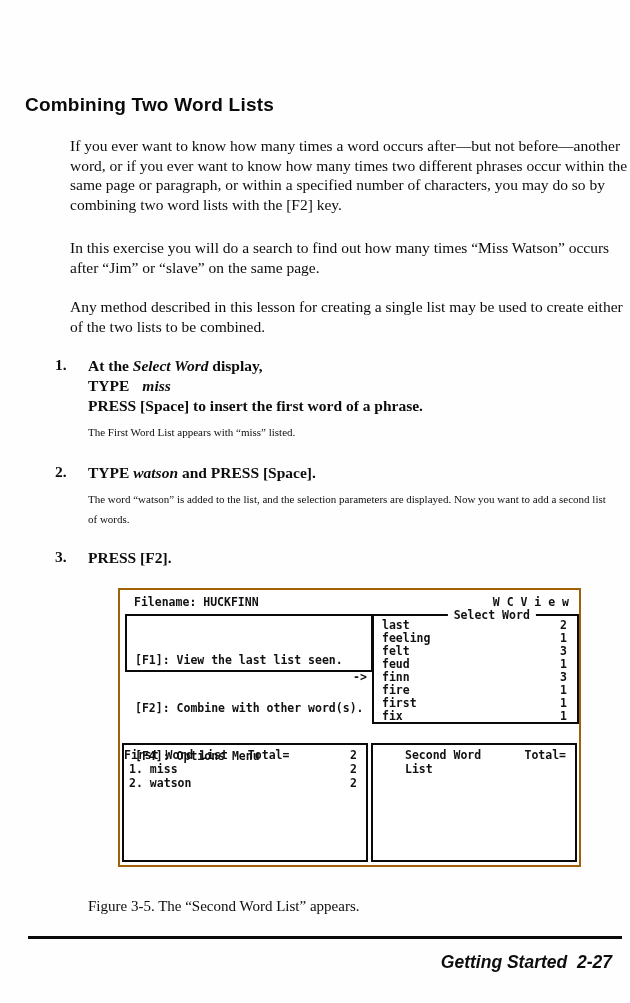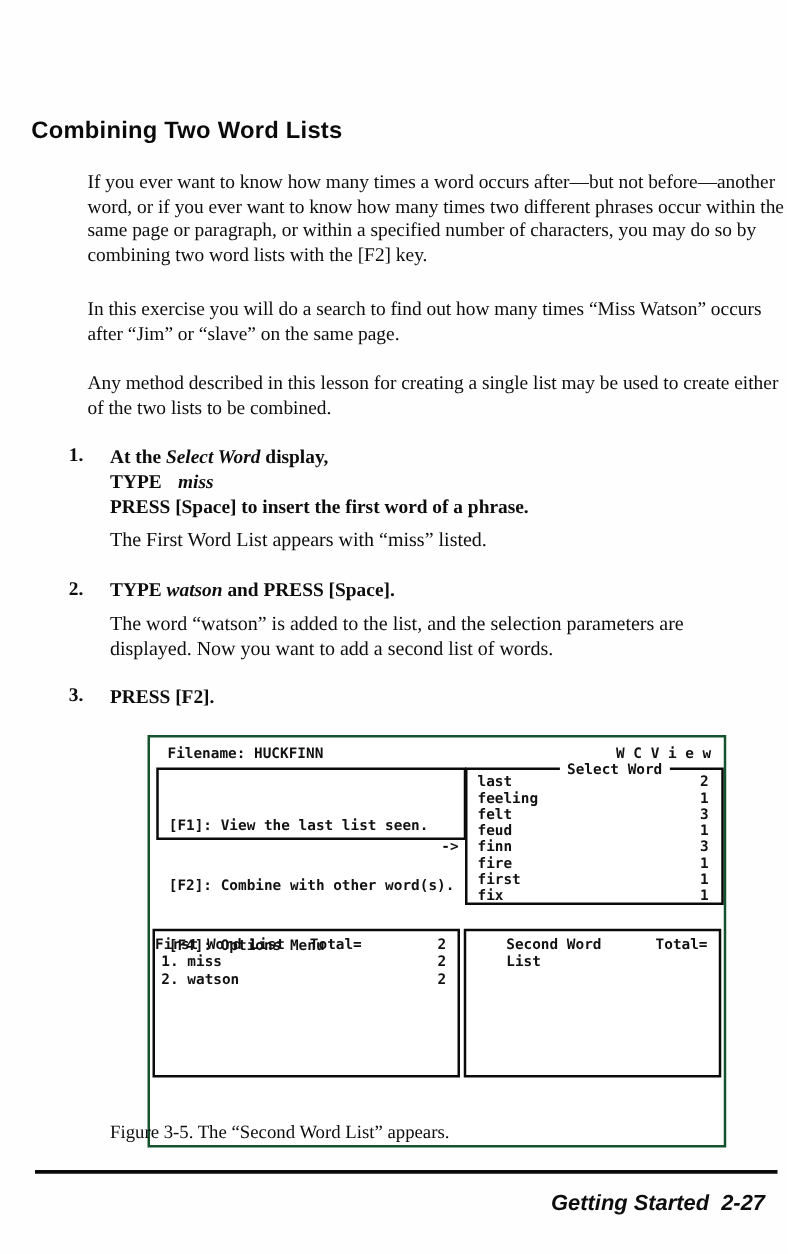--- a/index.html
+++ b/index.html
@@ -21,40 +21,40 @@
   .p1 { top:136px; }
   .p2 { top:238px; }
   .p3 { top:297px; }
   .step { position:absolute; left:55px; width:558px; }
   .step .num {
     position:absolute; left:0; top:0; font-weight:bold; font-size:15.5px;
   }
   .step .content { margin-left:33px; }
   .step-title { margin:0; font-weight:bold; font-size:15.5px; line-height:20px; }
   .step-title em { font-style:italic; }
-  .step-body { margin:7px 0 0 0; font-size:16px; line-height:19.5px; font-weight:normal; }
+  .step-body { margin:7px 0 0 0; font-size:11px; line-height:19.5px; font-weight:normal; }
   .s1 { top:356px; }
   .s2 { top:463px; }
   .s3 { top:548px; }
   .gap-sm { margin-left:13px; }
   .caption {
     position:absolute; left:88px; top:898px; margin:0; font-size:15px;
   }
   .footer-rule {
     position:absolute; left:28px; top:936px; width:594px; height:3px; background:#0a0a0a;
   }
   .footer-text {
     position:absolute; right:18px; top:952px; margin:0;
     font-family:"Liberation Sans", sans-serif; font-weight:bold; font-style:italic;
     font-size:17.5px; white-space:pre;
   }
   
   .term {
-    position:absolute; left:118px; top:588px; width:463px; height:330px;
-    border:2px solid #14532d; box-sizing:border-box; background:#fff;
+    position:absolute; left:118px; top:588px; width:463px; height:279px;
+    border:2px solid #a16207; box-sizing:border-box; background:#fff;
     font-family:"DejaVu Sans Mono", monospace; font-weight:bold; font-size:11.5px;
     color:#111;
   }
   .term * { box-sizing:border-box; }
   .term-header {
     height:22px; display:flex; justify-content:space-between;
     padding:5px 10px 0 14px; white-space:pre;
   }
   .term-top { position:relative; height:131px; }
   .fkey-box {

